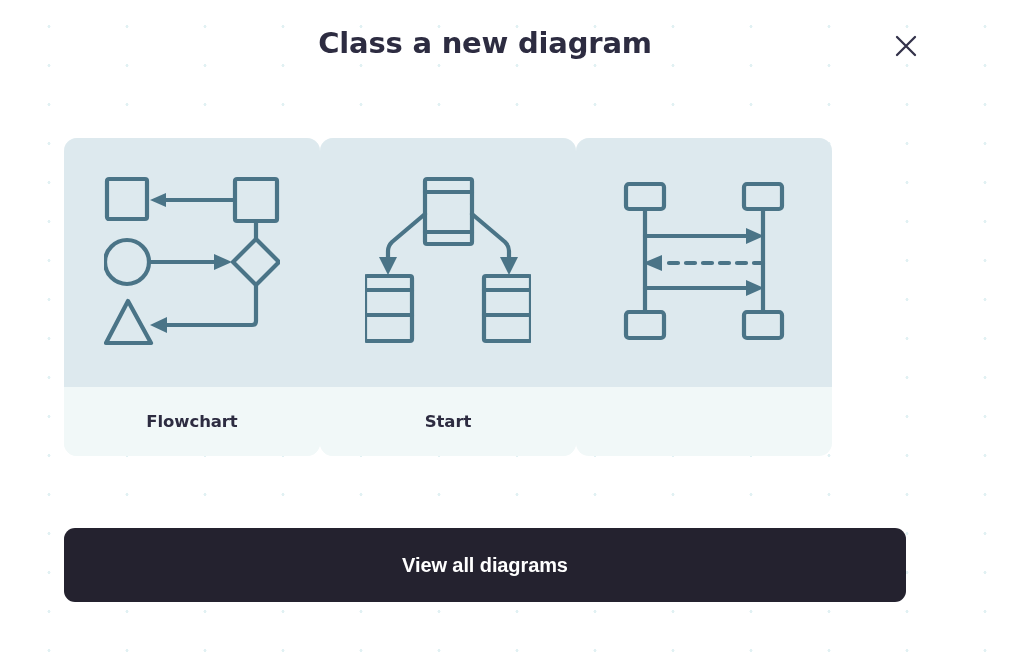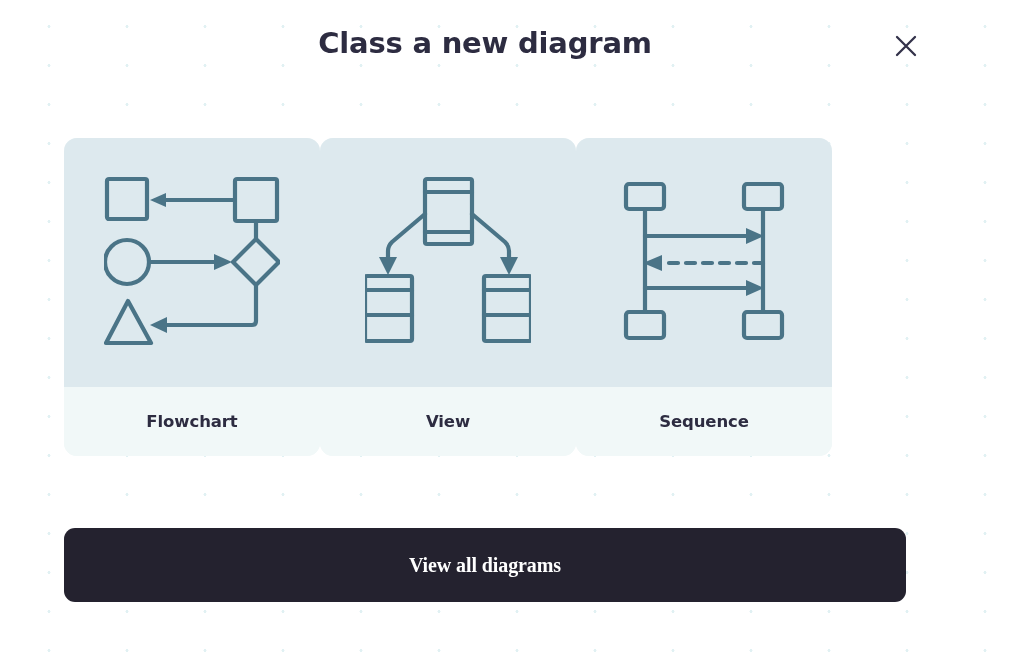--- a/index.html
+++ b/index.html
@@ -127,21 +127,21 @@
     left: 64px;
     top: 528px;
     width: 842px;
     height: 74px;
     border-radius: 11px;
     background: #24222f;
     color: #ffffff;
     border: none;
     font-size: 20px;
     font-weight: bold;
-    font-family: Liberation Serif, serif;
+    font-family: Liberation Sans, sans-serif;
     cursor: pointer;
     letter-spacing: -0.1px;
     display: flex;
     align-items: center;
     justify-content: center;
   }
 </style>
 </head>
 <body>
 
@@ -228,21 +228,21 @@
             </g>
             <g fill="#4a7487">
 
               <path d="M23 99 L14 81 L32 81 Z"></path>
               <path d="M144 99 L135 81 L153 81 Z"></path>
             </g>
           </svg>
         </span>
       </div>
       <div class="card-label-wrap">
-        <span class="card-label">View</span>
+        <span class="card-label">Start</span>
       </div>
     </div>
 
     <div class="diagram-card">
       <div class="card-thumb">
         <span>
           <svg width="162" height="160" viewBox="0 0 162 160" aria-hidden="true">
             <g fill="none" stroke="#4a7487" stroke-width="4.2" stroke-linecap="round" stroke-linejoin="round">
 
               <rect x="3" y="3" width="38" height="25" rx="3"></rect>
@@ -264,22 +264,19 @@
 
               <path d="M141 55 L123 47 L123 63 Z"></path>
 
               <path d="M20 82 L39 74 L39 90 Z"></path>
 
               <path d="M141 107 L123 99 L123 115 Z"></path>
             </g>
           </svg>
         </span>
       </div>
-      <div class="card-label-wrap">
-        <span class="card-label">Sequence</span>
-      </div>
     </div>
 
   </div>
 
   <button id="view-all-button">View all diagrams</button>
 
 </div>
 
 </body></html>

